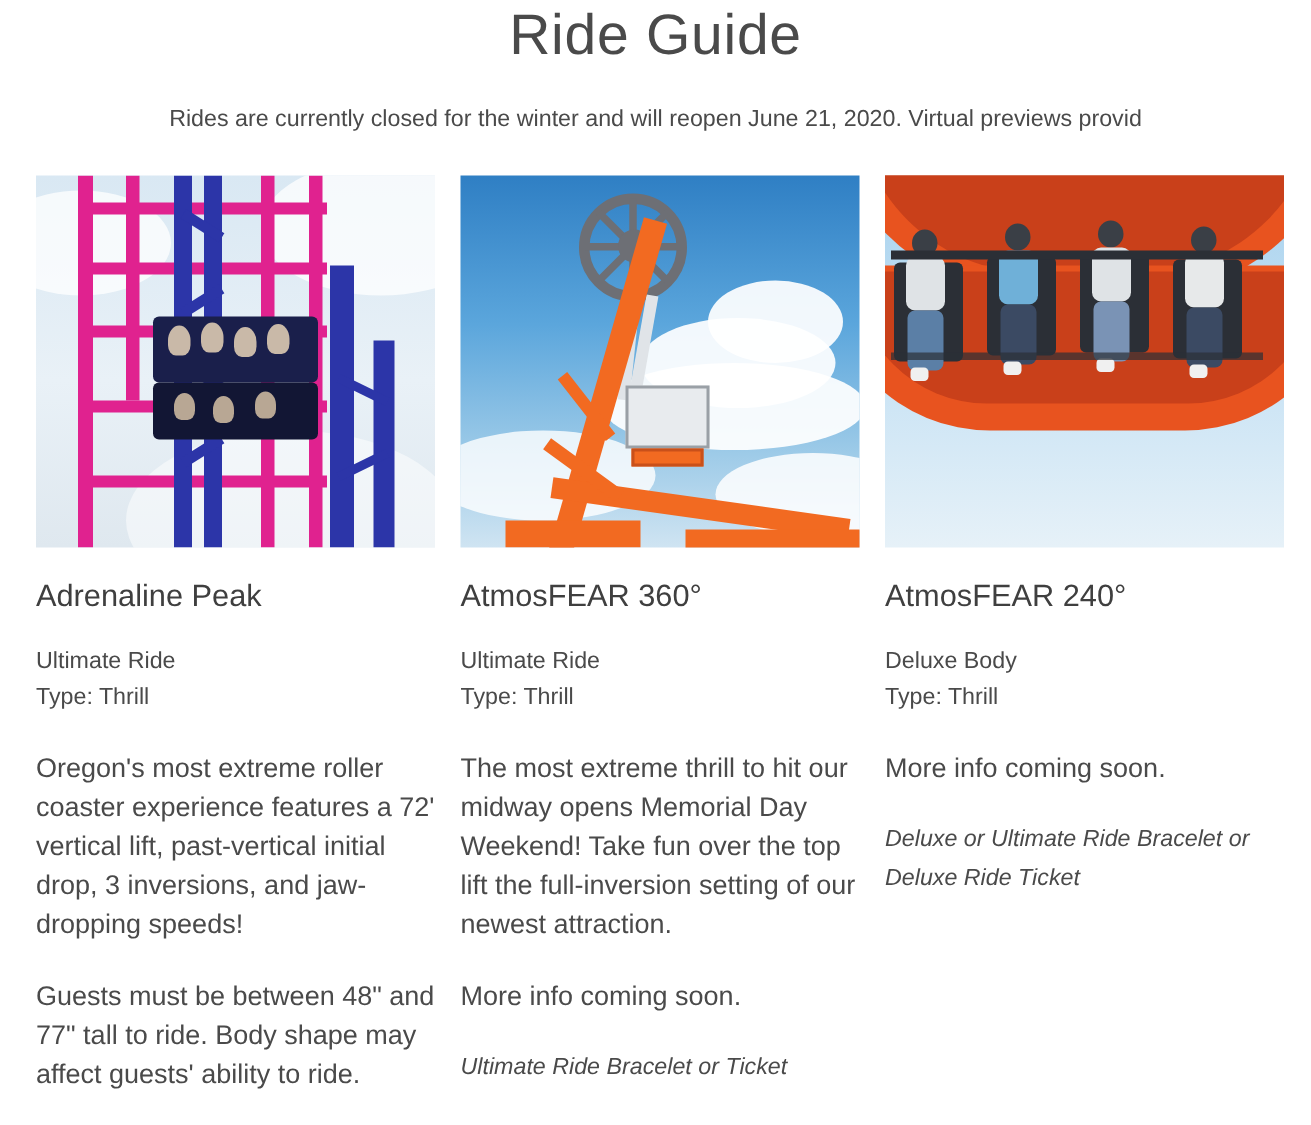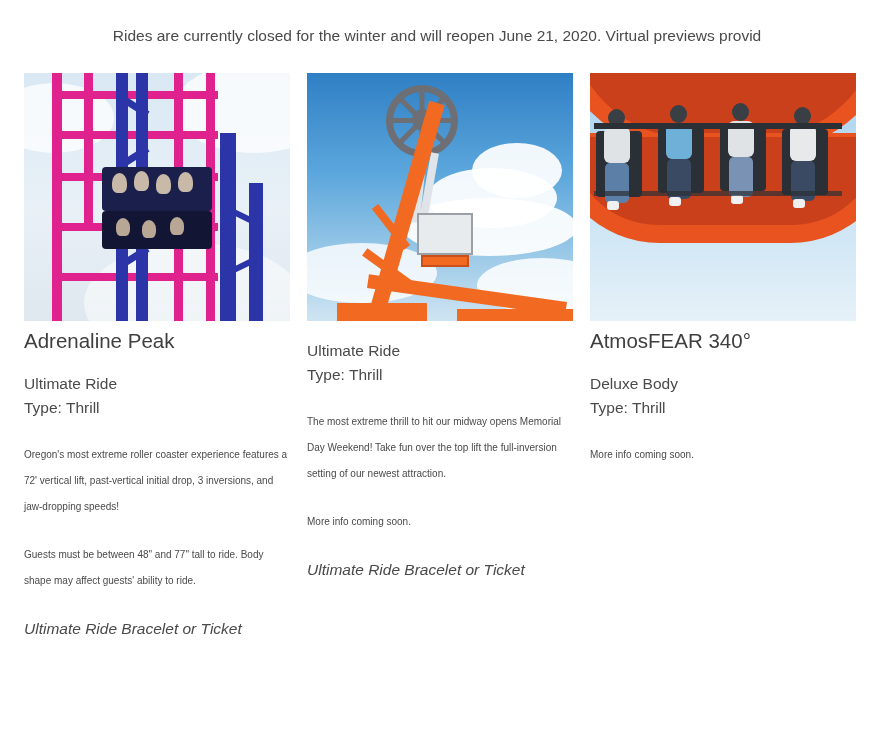--- a/index.html
+++ b/index.html
@@ -158,48 +158,49 @@
     position: absolute;
     width: 12px; height: 9px;
     background: #f0f0f0;
     border-radius: 3px;
   }
 
   .card-title {
     font-size: 20.5px;
     color: #3f3f3f;
     font-weight: 400;
-    margin: 7px 0 0 0;
+    margin: 20px 0 0 0;
     line-height: 26px;
   }
   .meta {
     font-size: 15.5px;
     color: #4a4a4a;
     margin: 18px 0 0 0;
     line-height: 24px;
   }
   .body-par {
-    font-size: 10px;
+    font-size: 18px;
     color: #4a4a4a;
     margin: 22px 0 0 0;
     line-height: 26px;
   }
   .ticket-line {
     font-size: 15.5px;
     color: #4a4a4a;
     font-style: italic;
     margin: 22px 0 0 0;
     line-height: 26px;
   }
 </style>
 </head>
 <body>
 
 <div class="page">
 
+  <h1 class="page-title">Ride Guide</h1>
 
   <p class="notice">Rides are currently closed for the winter and will reopen June 21, 2020. Virtual previews provid</p>
 
   <div class="cards">
 
     <div class="card">
       <div class="thumb ill1">
         <div class="sky-c" style="left:-30px;top:10px;width:120px;height:70px;"></div>
         <div class="sky-c" style="left:150px;top:-10px;width:160px;height:90px;"></div>
         <div class="sky-c" style="left:60px;top:170px;width:220px;height:120px;opacity:.5;"></div>
@@ -266,20 +267,21 @@
         <div class="gondola" style="left:110px;top:140px;width:56px;height:42px;"></div>
         <div class="gondola" style="left:114px;top:182px;width:48px;height:12px;background:#f26a21;border-color:#c9501a;"></div>
 
         <div class="mast" style="left:122px;top:30px;width:16px;height:230px;transform:rotate(16deg);transform-origin:top center;"></div>
         <div class="mast" style="left:60px;top:215px;width:200px;height:14px;transform:rotate(8deg);"></div>
         <div class="mast" style="left:30px;top:230px;width:90px;height:18px;"></div>
         <div class="mast" style="left:150px;top:236px;width:120px;height:14px;"></div>
         <div class="mast" style="left:52px;top:192px;width:60px;height:9px;transform:rotate(36deg);"></div>
         <div class="mast" style="left:58px;top:150px;width:52px;height:8px;transform:rotate(52deg);"></div>
       </div>
+      <h2 class="card-title">AtmosFEAR 360°</h2>
       <p class="meta">
         <span>Ultimate Ride</span><br>
         <span>Type: Thrill</span>
       </p>
       <p class="body-par">The most extreme thrill to hit our midway opens Memorial Day Weekend!  Take fun over the top lift the full-inversion setting of our newest attraction.</p>
       <p class="body-par">More info coming soon.</p>
       <p class="ticket-line">Ultimate Ride Bracelet or Ticket</p>
     </div>
 
     <div class="card">
@@ -315,22 +317,23 @@
         <div class="person">
           <div class="head" style="left:204px;top:34px;"></div>
           <div class="torso" style="left:200px;top:52px;background:#e7e9ea;"></div>
           <div class="legs dark" style="left:201px;top:88px;"></div>
           <div class="shoe" style="left:203px;top:126px;"></div>
         </div>
 
         <div style="position:absolute;left:4px;top:50px;width:248px;height:6px;background:#2b2f36;"></div>
         <div style="position:absolute;left:4px;top:118px;width:248px;height:5px;background:#2b2f36;opacity:.7;"></div>
       </div>
-      <h2 class="card-title">AtmosFEAR 340°</h2>
+      <h2 class="card-title">AtmosFEAR 240°</h2>
       <p class="meta">
         <span>Deluxe Body</span><br>
         <span>Type: Thrill</span>
       </p>
       <p class="body-par">More info coming soon.</p>
+      <p class="ticket-line">Deluxe or Ultimate Ride Bracelet or Deluxe Ride Ticket</p>
     </div>
 
   </div>
 </div>
 
 </body></html>

